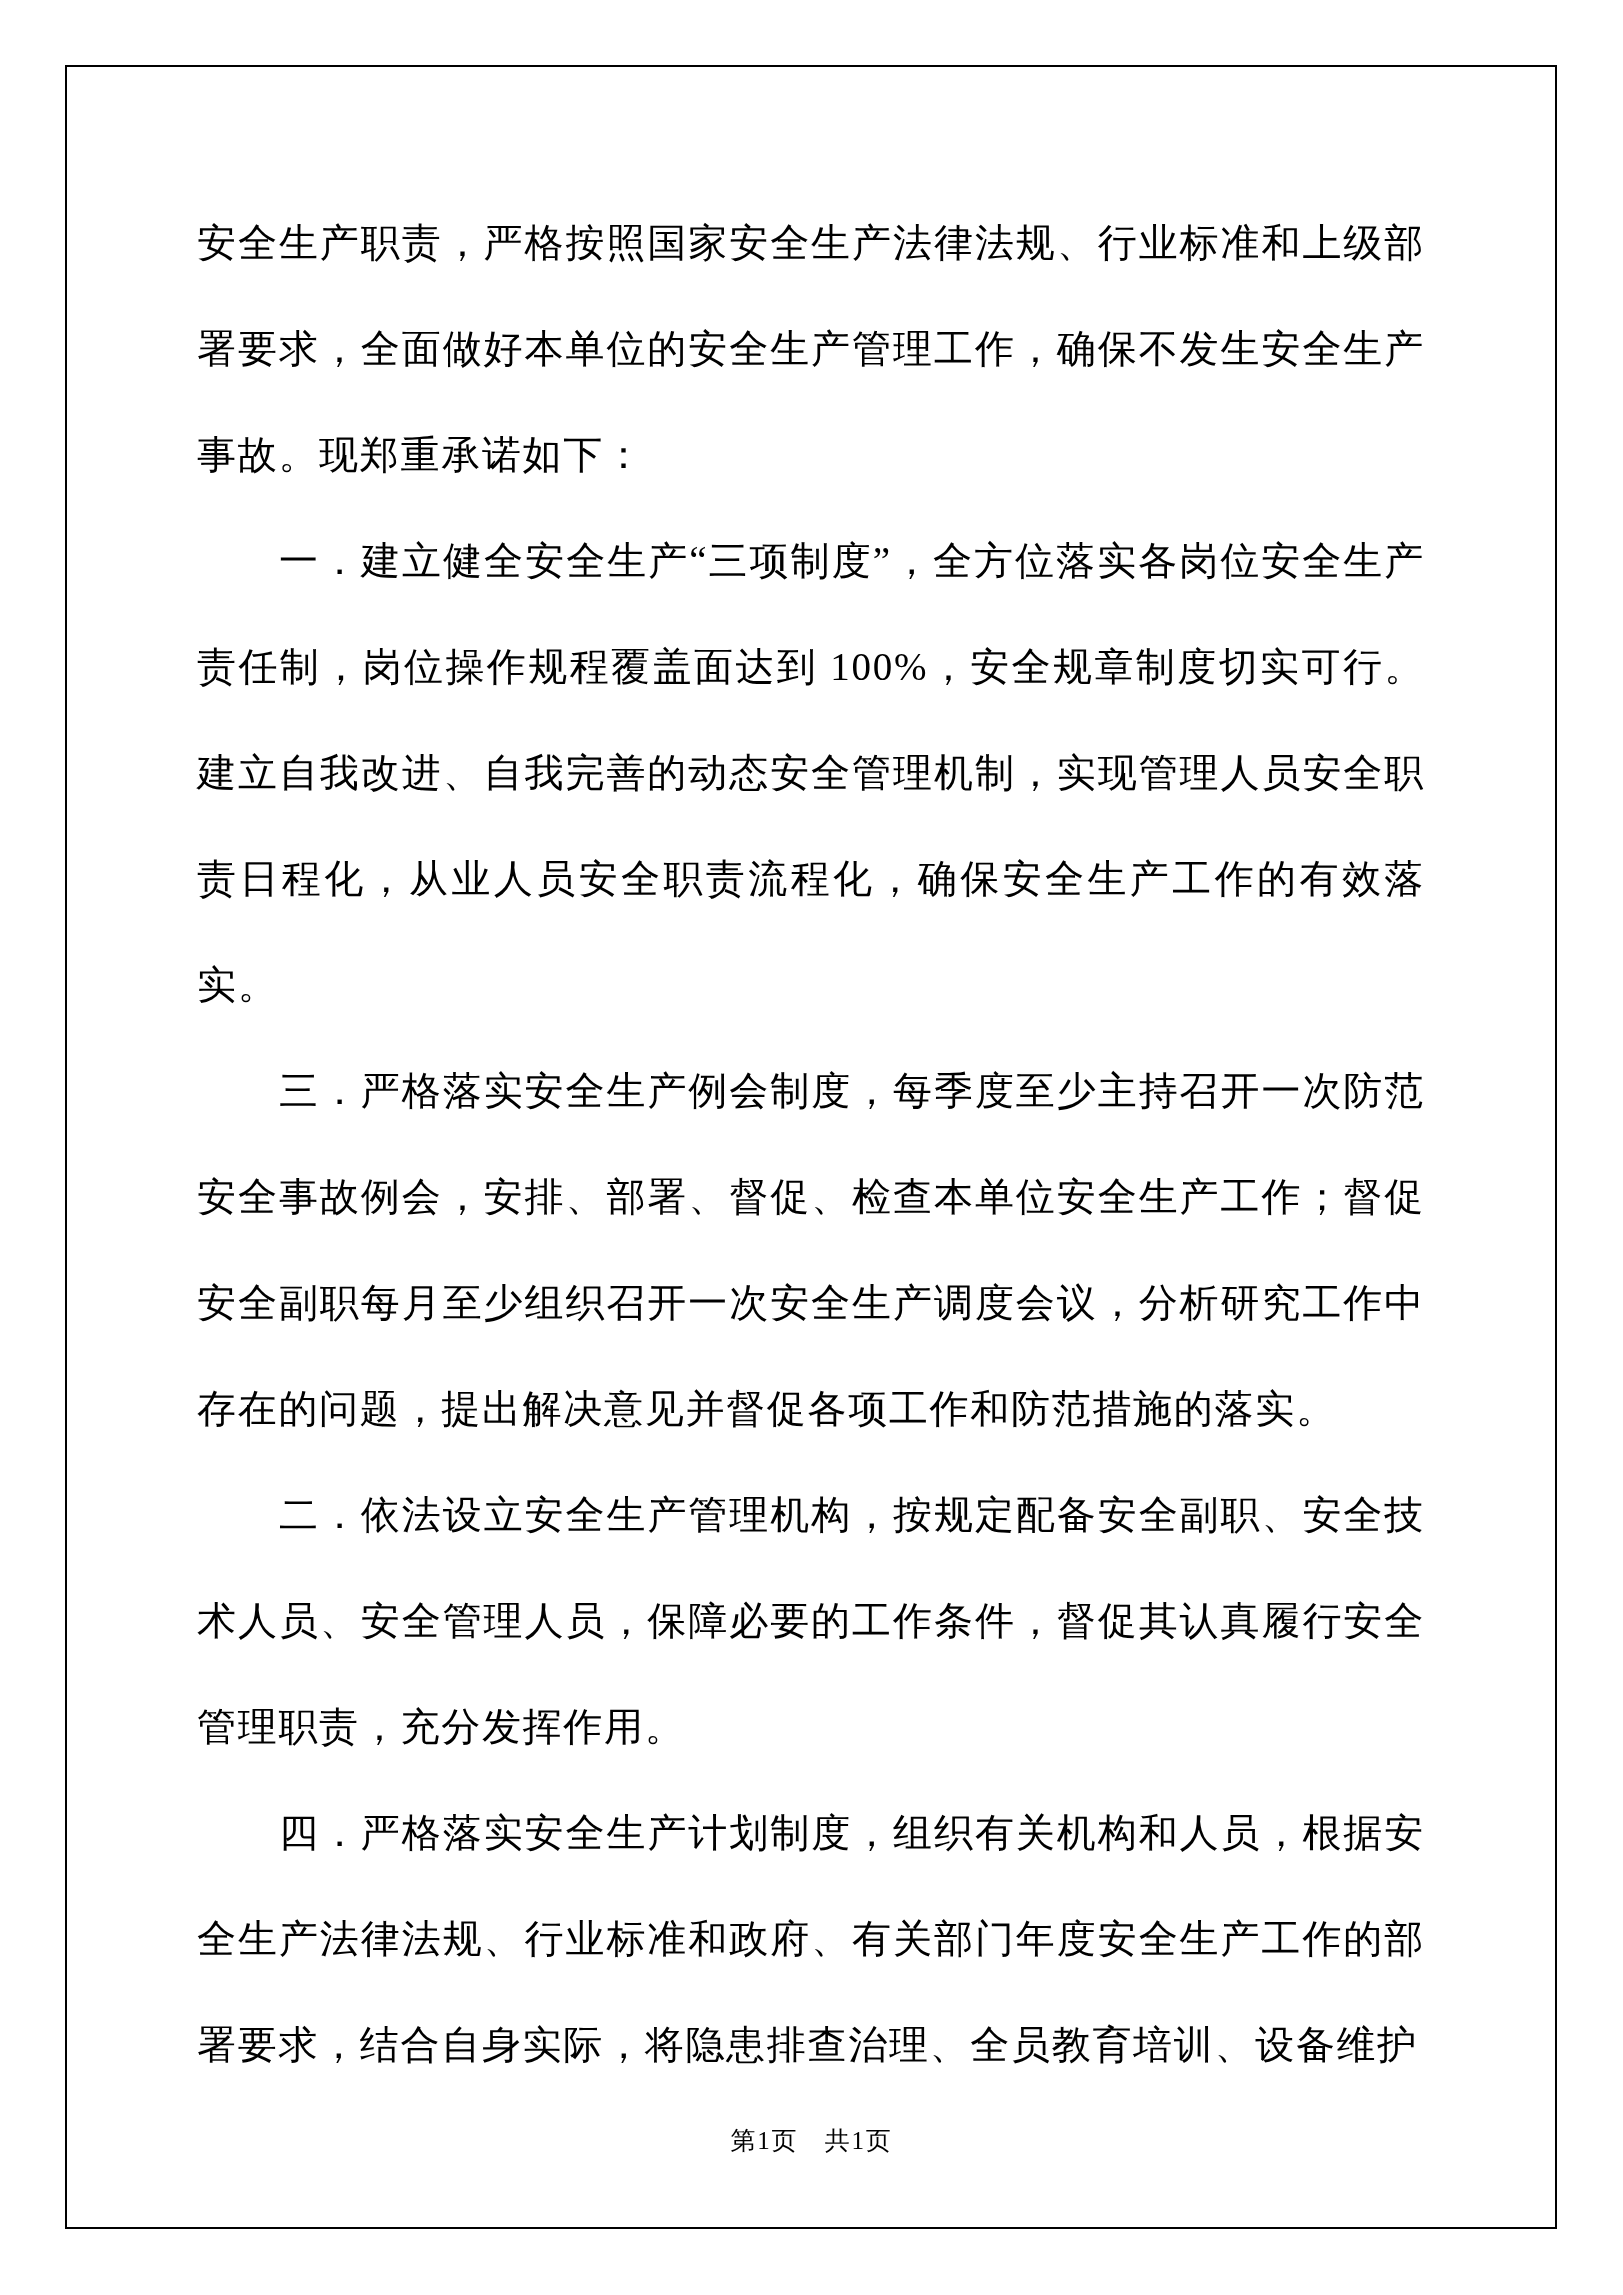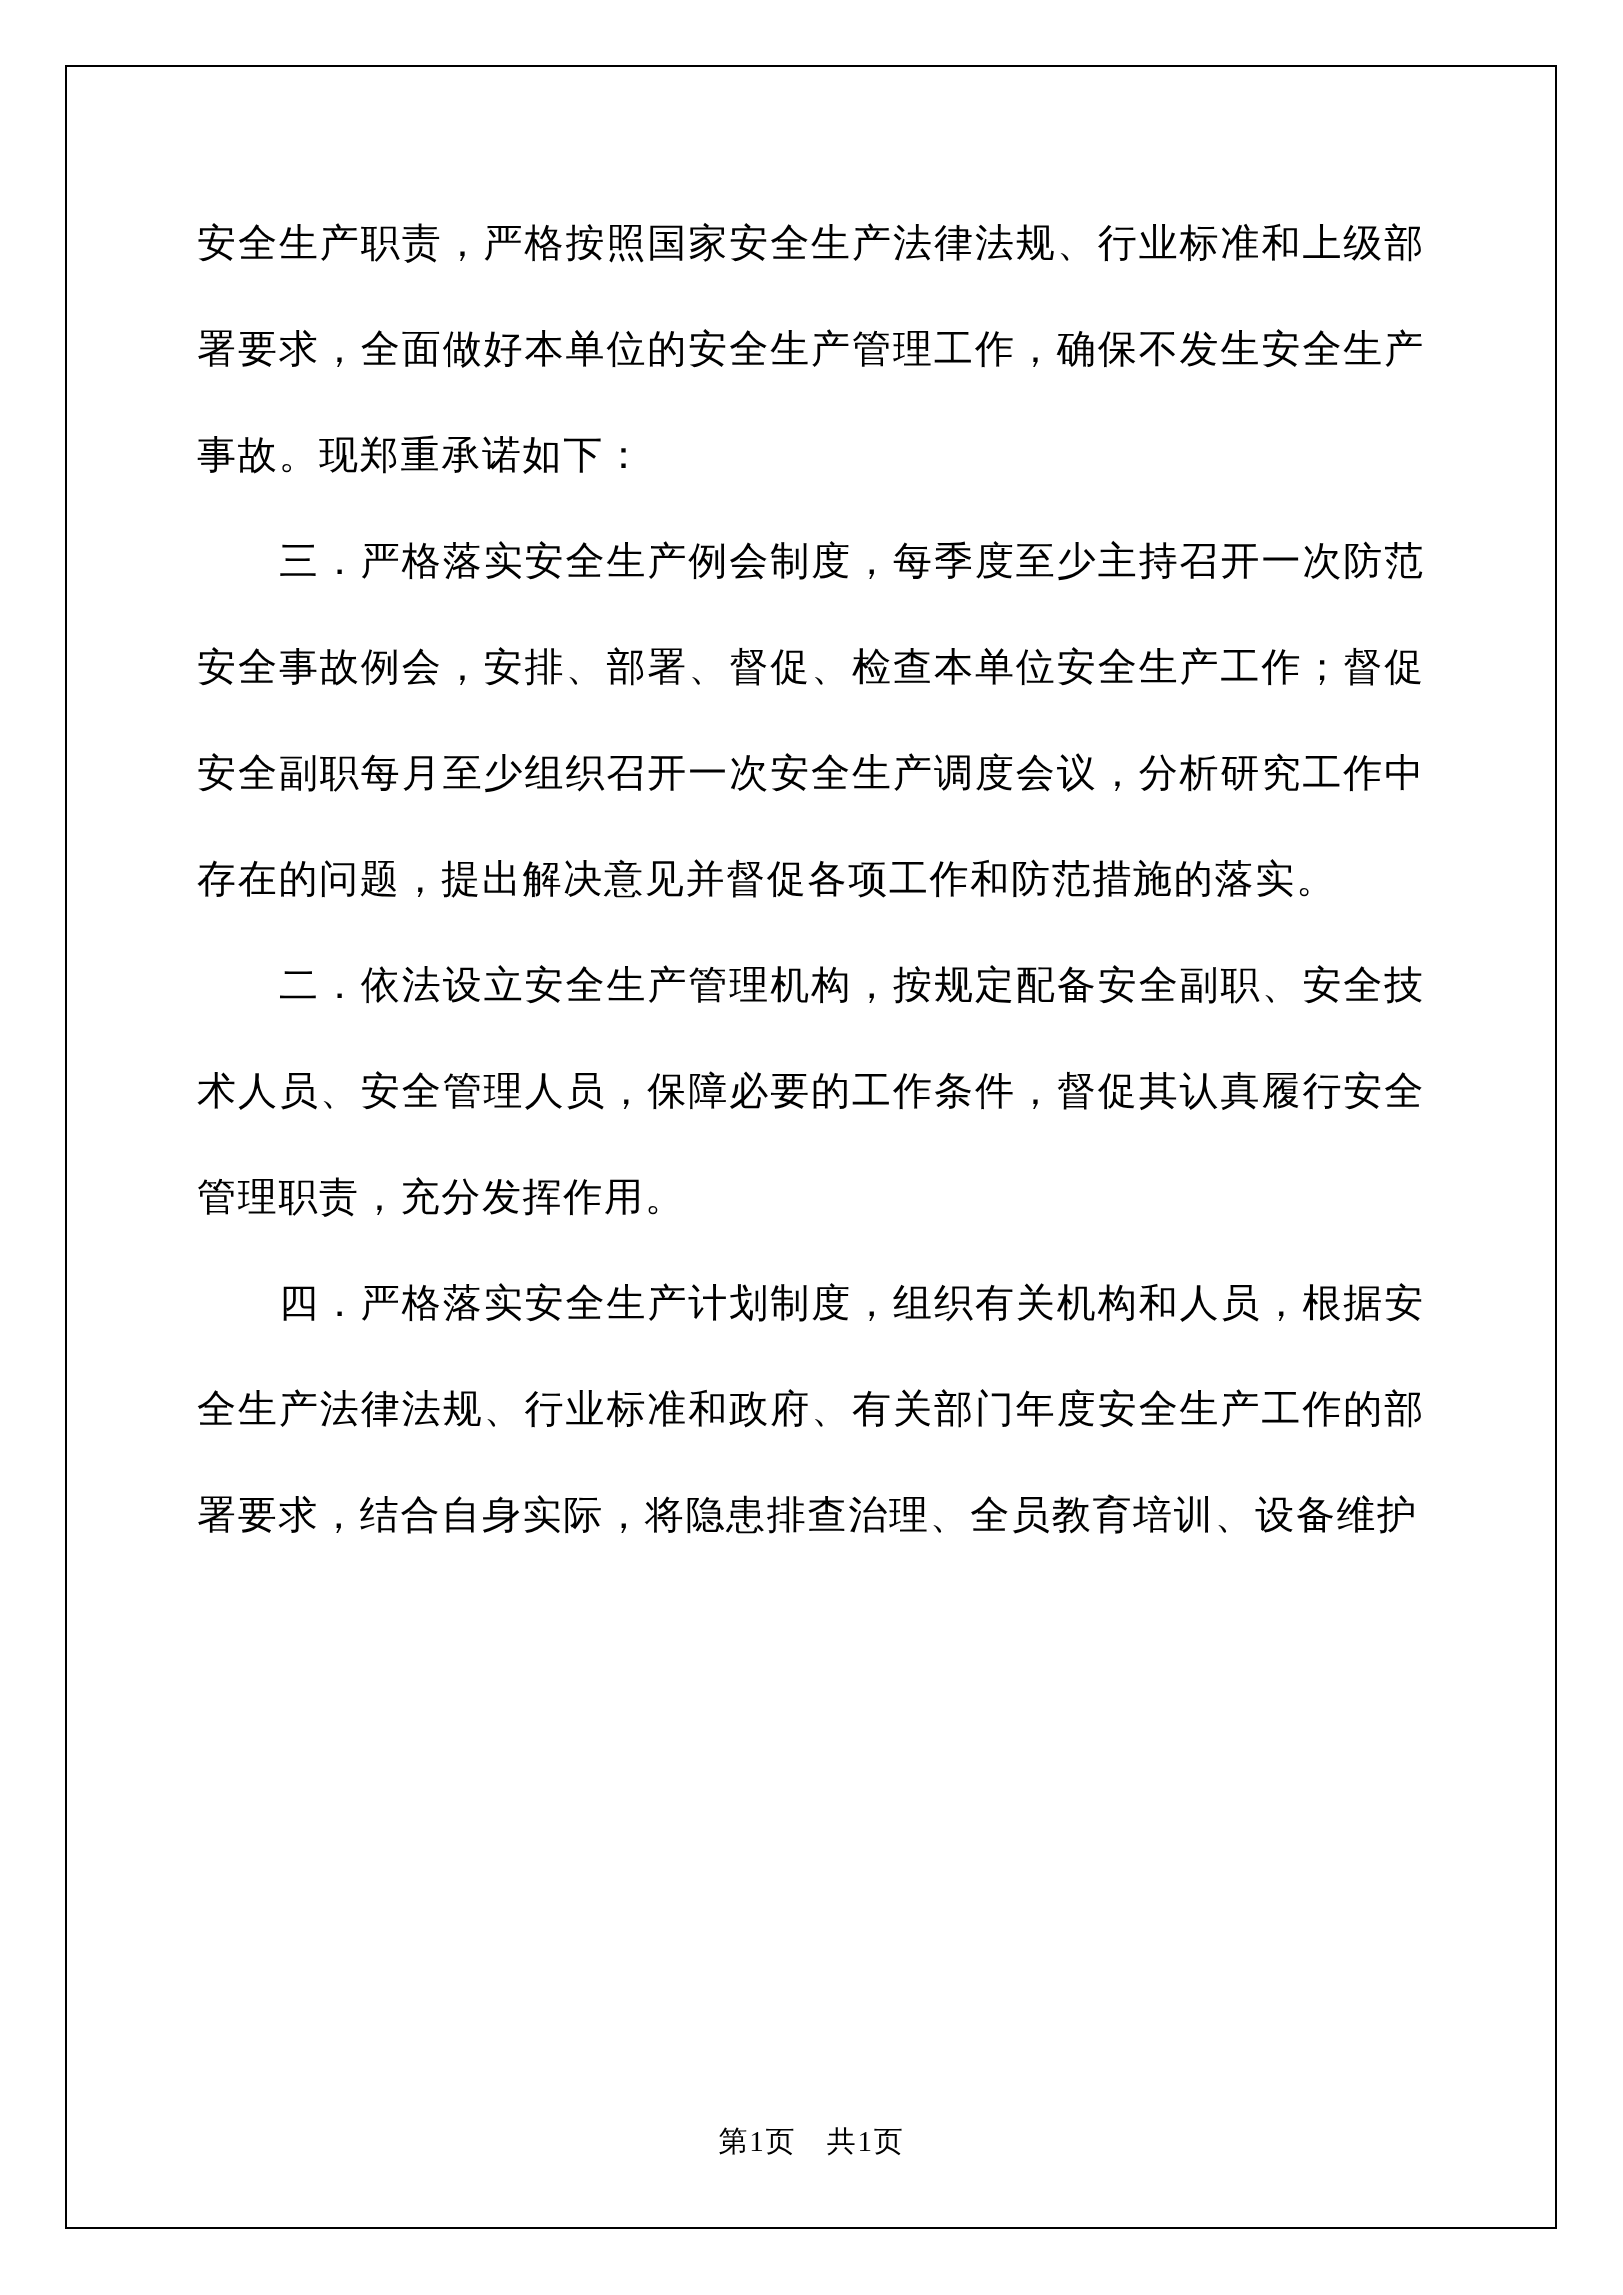--- a/index.html
+++ b/index.html
@@ -43,35 +43,36 @@
   }
   .doc-body p.indent {
     text-indent: 82px;
   }
   .page-footer {
     position: absolute;
     left: 0;
     top: 2124px;
     width: 100%;
     text-align: center;
-    font-size: 29px;
+    font-size: 25px;
     line-height: 34px;
     letter-spacing: 1.7px;
     color: #000000;
   }
 </style>
 </head>
 <body>
 
 <div class="page">
 
   <div class="page-border"></div>
 
   <div class="doc-body">
     <p class="para">安全生产职责，严格按照国家安全生产法律法规、行业标准和上级部署要求，全面做好本单位的安全生产管理工作，确保不发生安全生产事故。现郑重承诺如下：</p>
+    <p class="para indent">一．建立健全安全生产“三项制度”，全方位落实各岗位安全生产责任制，岗位操作规程覆盖面达到 100%，安全规章制度切实可行。建立自我改进、自我完善的动态安全管理机制，实现管理人员安全职责日程化，从业人员安全职责流程化，确保安全生产工作的有效落实。</p>
     <p class="para indent">三．严格落实安全生产例会制度，每季度至少主持召开一次防范安全事故例会，安排、部署、督促、检查本单位安全生产工作；督促安全副职每月至少组织召开一次安全生产调度会议，分析研究工作中存在的问题，提出解决意见并督促各项工作和防范措施的落实。</p>
     <p class="para indent">二．依法设立安全生产管理机构，按规定配备安全副职、安全技术人员、安全管理人员，保障必要的工作条件，督促其认真履行安全管理职责，充分发挥作用。</p>
     <p class="para indent">四．严格落实安全生产计划制度，组织有关机构和人员，根据安全生产法律法规、行业标准和政府、有关部门年度安全生产工作的部署要求，结合自身实际，将隐患排查治理、全员教育培训、设备维护</p>
   </div>
 
   <div class="page-footer">第1页　共1页</div>
 
 </div>
 
 

